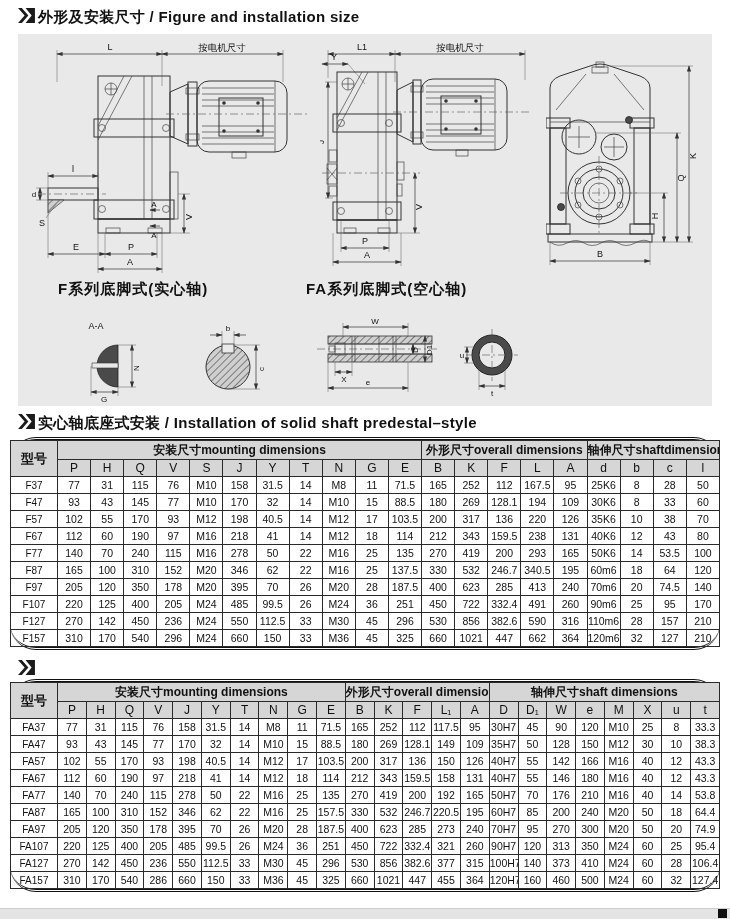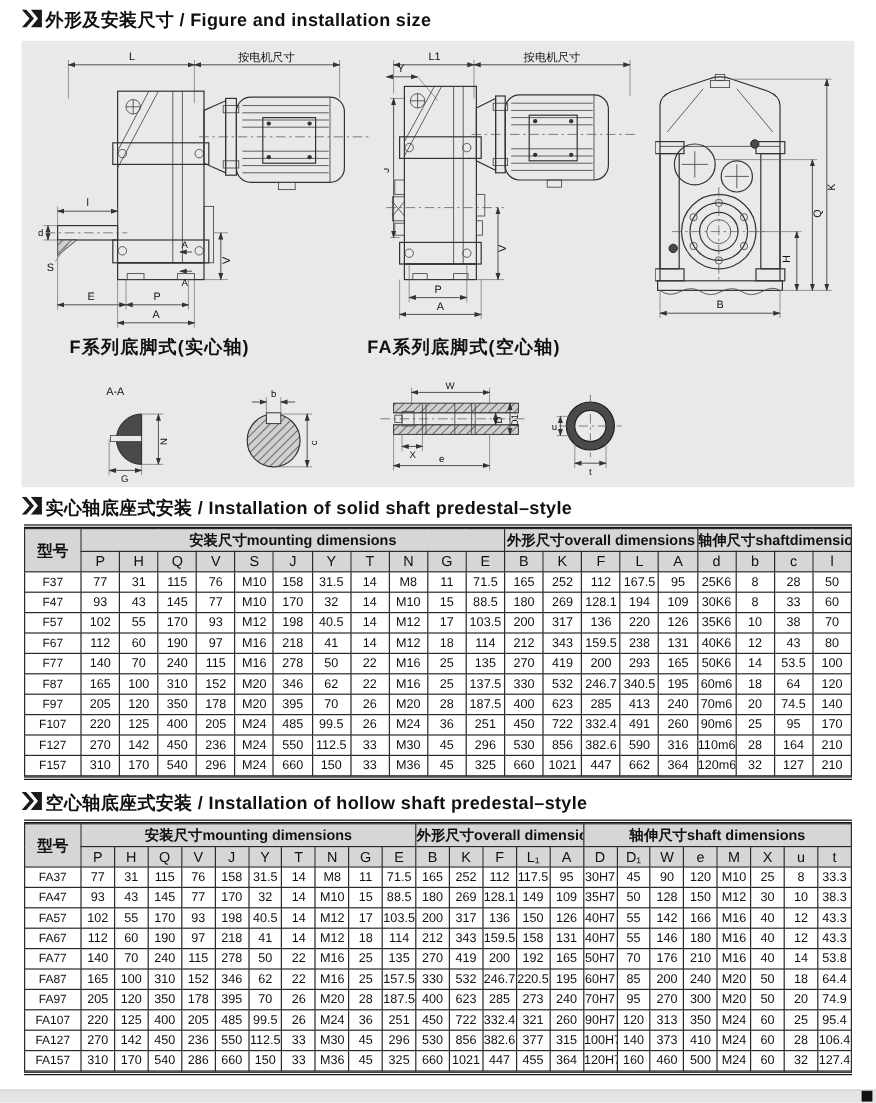--- a/index.html
+++ b/index.html
@@ -14,21 +14,21 @@
   .ol{fill:none;stroke:#333;stroke-width:1;}
   .ol2{fill:none;stroke:#444;stroke-width:.7;}
   .dim{stroke:#333;stroke-width:.7;fill:none;}
   .ext{stroke:#666;stroke-width:.55;fill:none;}
   .cl{stroke:#555;stroke-width:.6;fill:none;stroke-dasharray:8 3 2 3;}
   .dk{fill:#4a4a4a;stroke:#222;stroke-width:.8;}
   text.dl{font-size:9px;fill:#111;text-anchor:middle;font-family:"Liberation Sans",sans-serif;}
   text.dlc{font-size:9.5px;fill:#111;text-anchor:middle;font-family:"Liberation Sans",sans-serif;}
   text.dls{font-size:8px;fill:#111;text-anchor:middle;font-family:"Liberation Sans",sans-serif;}
   
-  .table-wrap{margin:0 20px;border-top:3px double #111;border-bottom:3px double #111;}
+  .table-wrap{margin:0 10px;border-top:3px double #111;border-bottom:3px double #111;border-radius:26px;}
   table{border-collapse:collapse;width:100%;table-layout:fixed;}
   th,td{border:1px solid #2a2a2a;text-align:center;font-size:10.5px;padding:0;height:16px;line-height:15px;overflow:hidden;white-space:nowrap;}
   thead th{background:#d6d6d6;}
   th.group-h{font-size:12px;font-weight:bold;height:18px;}
   th.col-h{font-size:12px;font-weight:normal;height:16px;}
   th.model-h{font-size:13px;font-weight:bold;}
   td.model-col{font-size:10px;}
   .footer-strip{position:absolute;left:0;right:0;bottom:0;height:10px;background:#e4e4e4;border-top:1px solid #cfcfcf;}
   .corner-mark{position:absolute;right:3px;bottom:1px;width:9px;height:9px;background:#101010;}
 </style>
@@ -621,21 +621,21 @@
           <td>M30</td>
           <td>45</td>
           <td>296</td>
           <td>530</td>
           <td>856</td>
           <td>382.6</td>
           <td>590</td>
           <td>316</td>
           <td>110m6</td>
           <td>28</td>
-          <td>164</td>
+          <td>157</td>
           <td>210</td>
         </tr>
         <tr>
           <td class="model-col">F157</td>
           <td>310</td>
           <td>170</td>
           <td>540</td>
           <td>296</td>
           <td>M24</td>
           <td>660</td>
@@ -656,21 +656,20 @@
         </tr>
       </tbody>
     </table>
 </div>
 
 <div class="sec-title" style="padding-top:10px;">
   <svg class="ticon" viewBox="0 0 18 16">
     <path d="M0,0 L4,0 L11,8 L4,16 L0,16 L7,8 Z"></path>
       <path d="M8,0 L18,0 L18,16 L8,16 L14.5,8 Z"></path>
   </svg>
-  <span>空心轴底座式安装 / Installation of hollow shaft predestal–style</span>
 </div>
 <div class="table-wrap">
   <table id="t2">
       <colgroup>
         <col style="width: 47px;">
         <col>
         <col>
         <col>
         <col>
         <col>

